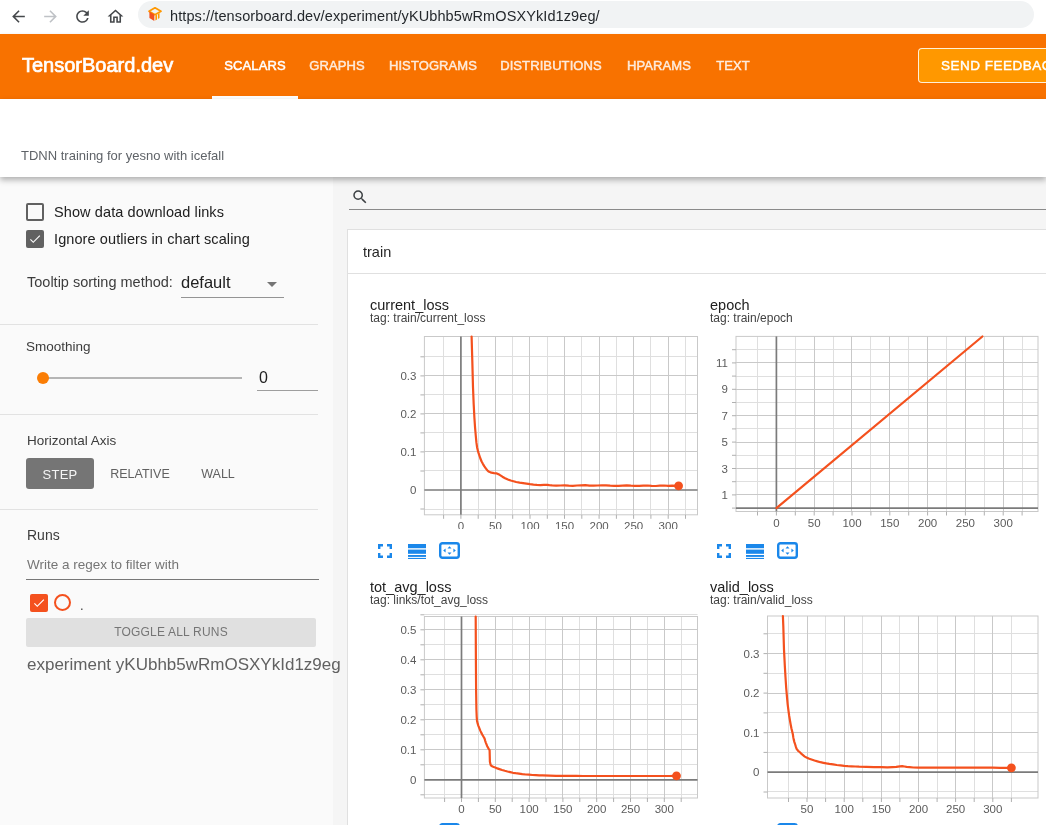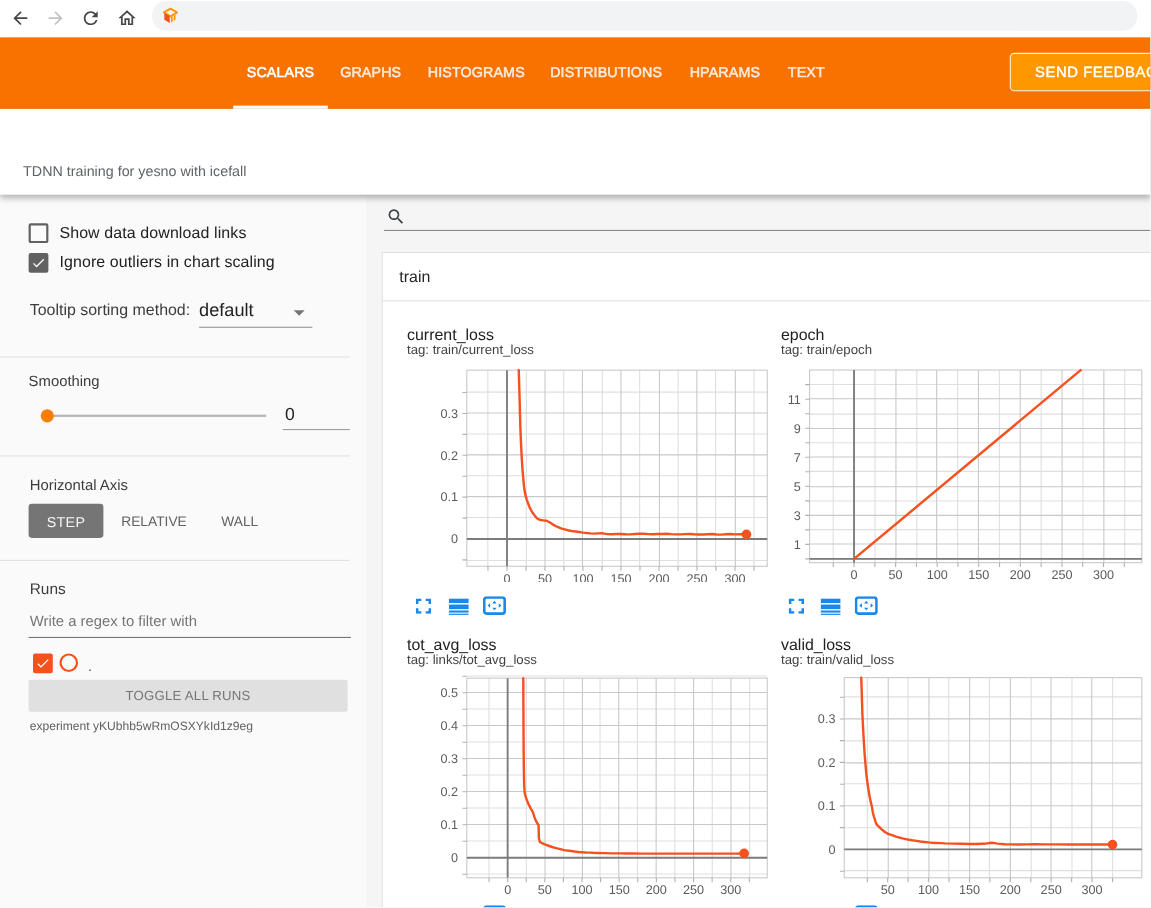--- a/index.html
+++ b/index.html
@@ -23,22 +23,24 @@
 <svg class="abs" style="left:105.5px;top:7px" width="19" height="19" viewBox="0 0 24 24">
       <path d="M12 5.69l5 4.5V18h-2v-6H9v6H7v-7.81l5-4.5M12 3L2 12h3v8h6v-6h2v6h6v-8h3L12 3z" fill="#45484b"></path>
     </svg>
 <div class="abs" style="left:138px;top:1px;width:896px;height:27px;border-radius:14px;background:#f1f3f4;"></div>
 <svg class="abs" style="left:147px;top:6px" width="16" height="17" viewBox="0 0 24 24">
 <path d="M12 2 21 7.2 12 12.4 3 7.2Z" fill="none" stroke="#ff9800" stroke-width="2.6" stroke-linejoin="round"></path>
 <path d="M3.6 7.6 11 11.9 11 21.6 3.6 17.3Z" fill="#f4511e"></path>
 <path d="M12.6 13.6 15 12.2 15 19.6 12.6 21Z" fill="#ff9800"></path>
 <path d="M16.4 11.3 18.8 9.9 18.8 17.3 16.4 18.7Z" fill="#ff9800"></path>
 </svg>
+<div class="abs" style="left:170px;top:8px;font-size:14.5px;color:#24282c;letter-spacing:0.1px;">https://tensorboard.dev/experiment/yKUbhb5wRmOSXYkId1z9eg/</div>
 
 <div class="abs" style="left:0;top:34px;width:1046px;height:65px;background:#f87200;box-shadow:0 2px 4px rgba(0,0,0,0.22);"></div>
+<div class="abs" style="left:22px;top:54px;font-size:20px;color:#ffffff;letter-spacing:0px;-webkit-text-stroke:0.7px #ffffff;">TensorBoard.dev</div>
 <div class="abs" style="left:255px;top:58px;transform:translateX(-50%);font-size:13px;color:#ffffff;letter-spacing:0.1px;-webkit-text-stroke:0.5px #ffffff;">SCALARS</div>
 <div class="abs" style="left:337px;top:58px;transform:translateX(-50%);font-size:13px;color:rgba(255,255,255,0.78);letter-spacing:0.1px;-webkit-text-stroke:0.5px rgba(255,255,255,0.78);">GRAPHS</div>
 <div class="abs" style="left:433px;top:58px;transform:translateX(-50%);font-size:13px;color:rgba(255,255,255,0.78);letter-spacing:0.1px;-webkit-text-stroke:0.5px rgba(255,255,255,0.78);">HISTOGRAMS</div>
 <div class="abs" style="left:551px;top:58px;transform:translateX(-50%);font-size:13px;color:rgba(255,255,255,0.78);letter-spacing:0.1px;-webkit-text-stroke:0.5px rgba(255,255,255,0.78);">DISTRIBUTIONS</div>
 <div class="abs" style="left:659px;top:58px;transform:translateX(-50%);font-size:13px;color:rgba(255,255,255,0.78);letter-spacing:0.1px;-webkit-text-stroke:0.5px rgba(255,255,255,0.78);">HPARAMS</div>
 <div class="abs" style="left:733px;top:58px;transform:translateX(-50%);font-size:13px;color:rgba(255,255,255,0.78);letter-spacing:0.1px;-webkit-text-stroke:0.5px rgba(255,255,255,0.78);">TEXT</div>
 <div class="abs" style="left:212px;top:96px;width:86px;height:3px;background:#ffffff;"></div>
 <div class="abs" style="left:918px;top:48px;width:163px;height:35px;background:#ff9800;border:1px solid rgba(255,255,255,0.85);border-radius:4px;"></div>
 <div class="abs" style="left:941px;top:58px;font-size:13.5px;color:#ffffff;letter-spacing:0.5px;-webkit-text-stroke:0.4px #ffffff;white-space:nowrap;">SEND FEEDBACK</div>
 
@@ -83,21 +85,21 @@
 <div class="abs" style="left:27px;top:557px;font-size:13.5px;color:#757575;">Write a regex to filter with</div>
 <div class="abs" style="left:26px;top:579px;width:293px;height:1px;background:#777777;"></div>
 <div class="abs" style="left:30px;top:594px;width:18px;height:18px;background:#f4511e;border-radius:2px;"></div>
 <svg class="abs" style="left:32px;top:596px" width="14" height="14" viewBox="0 0 24 24">
       <path d="M9 16.17L4.83 12l-1.42 1.41L9 19 21 7l-1.41-1.41z" fill="#ffffff"></path>
     </svg>
 <div class="abs" style="left:53.5px;top:594px;width:17px;height:17px;border:2px solid #f4511e;border-radius:50%;"></div>
 <div class="abs" style="left:80px;top:598px;font-size:13px;color:#424242;">.</div>
 <div class="abs" style="left:26px;top:618px;width:290px;height:29px;background:#e0e0e0;border-radius:2px;"></div>
 <div class="abs" style="left:171px;top:625px;transform:translateX(-50%);font-size:12px;color:#757575;letter-spacing:0.2px;">TOGGLE ALL RUNS</div>
-<div class="abs" style="left:27px;top:655px;font-size:11px;color:#616161;">experiment yKUbhb5wRmOSXYkId1z9eg</div>
+<div class="abs" style="left:27px;top:655px;font-size:17px;color:#616161;">experiment yKUbhb5wRmOSXYkId1z9eg</div>
 
 <svg class="abs" style="left:351px;top:188px" width="18" height="18" viewBox="0 0 24 24">
       <path d="M15.5 14h-.79l-.28-.27A6.47 6.47 0 0 0 16 9.5 6.5 6.5 0 1 0 9.5 16c1.61 0 3.09-.59 4.23-1.57l.27.28v.79l5 4.99L20.49 19l-4.99-5zm-6 0C7.01 14 5 11.99 5 9.5S7.01 5 9.5 5 14 7.01 14 9.5 11.99 14 9.5 14z" fill="#3c4043"></path>
     </svg>
 <div class="abs" style="left:349px;top:209px;width:697px;height:1px;background:#8a8a8a;"></div>
 
 <div class="abs" style="left:347px;top:229px;width:705px;height:600px;background:#ffffff;border:1px solid #e0e0e0;"></div>
 <div class="abs" style="left:363px;top:244px;font-size:14.5px;color:#262626;">train</div>
 <div class="abs" style="left:348px;top:273px;width:698px;height:1px;background:#e0e0e0;"></div>
 

